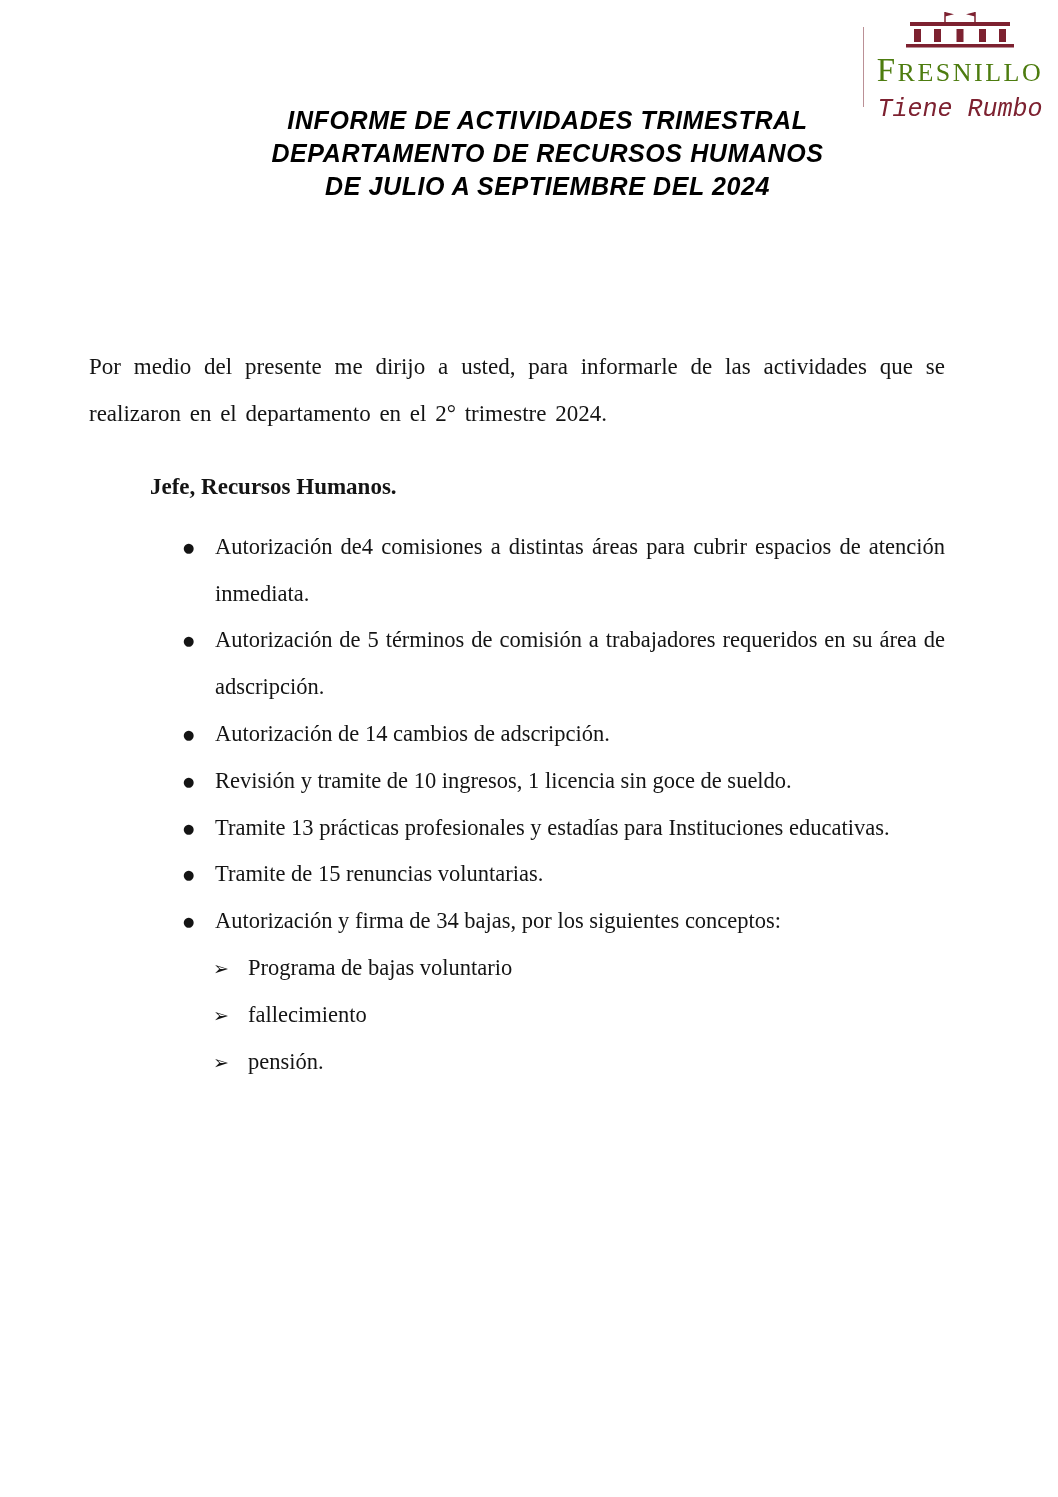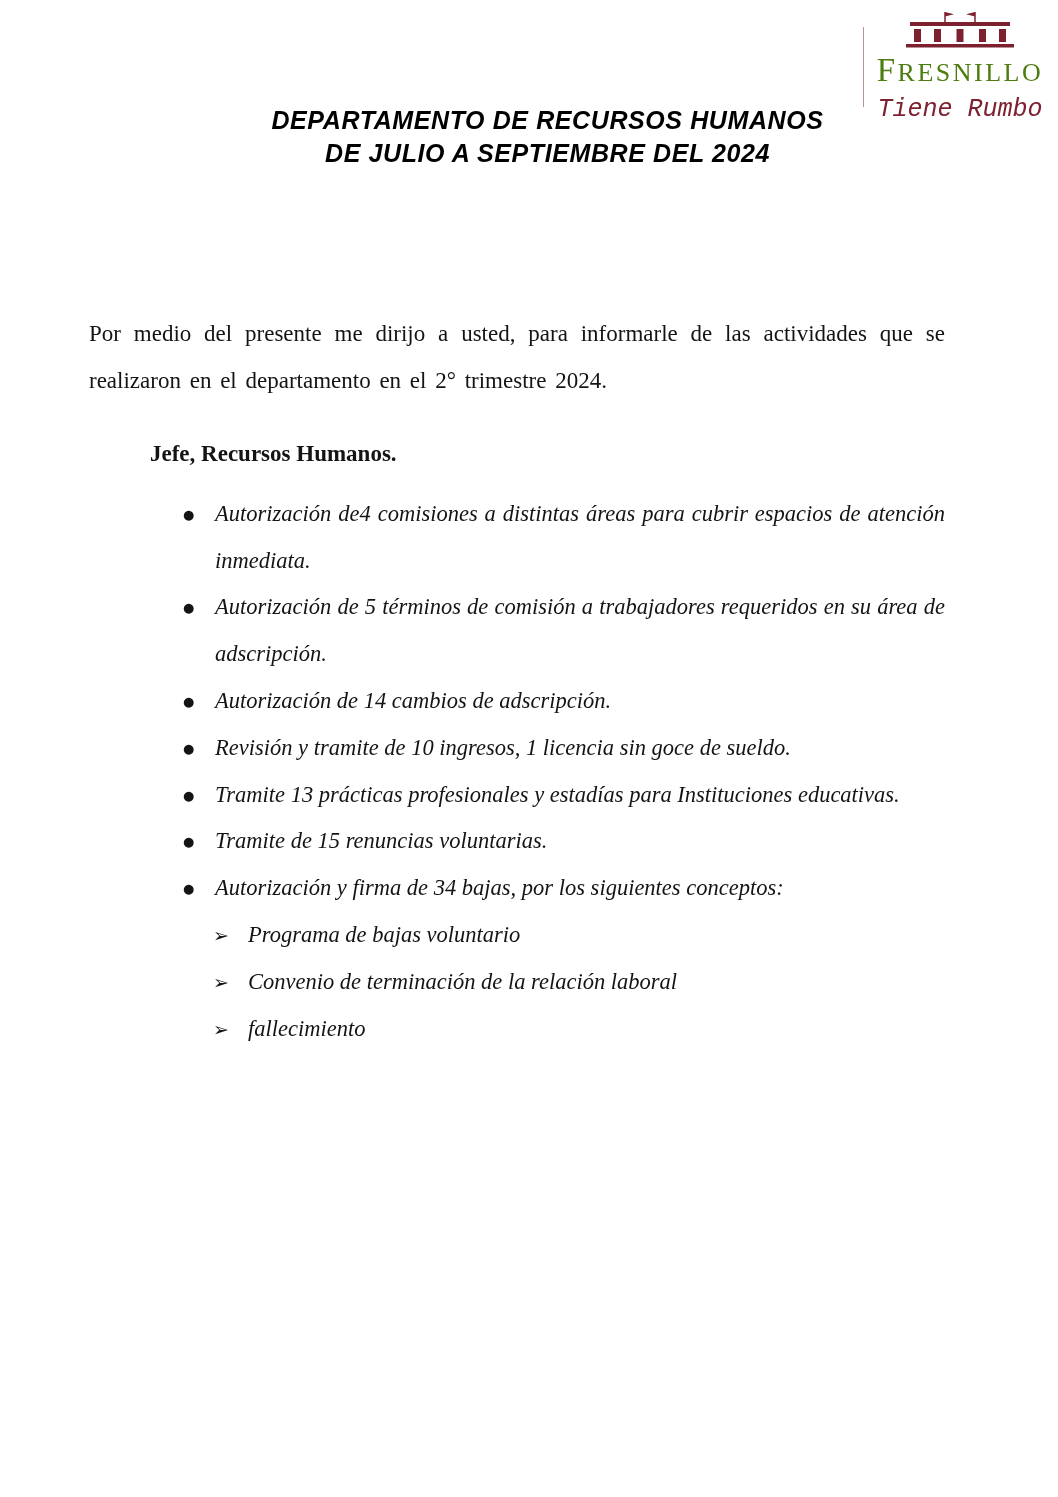--- a/index.html
+++ b/index.html
@@ -91,21 +91,21 @@
     font-size:23px;
     line-height:2.06;
     text-align:justify;
     word-spacing:3px;
   }
   .section-heading {
     margin:36px 113px 0 150px;
     font-size:23px;
     font-weight:bold;
   }
-  ul { list-style:none;font-style:italic; }
+  ul { list-style:none; }
   .bullets {
     margin:24px 113px 0 150px;
   }
   .bullets li {
     position:relative;
     padding-left:65px;
     text-align:justify;
     font-size:22.5px;
     line-height:2.08;
   }
@@ -162,37 +162,38 @@
         <rect x="80" y="19" width="7" height="13" fill="#7d2130"></rect>
         <rect x="100" y="19" width="7" height="13" fill="#7d2130"></rect>
         <rect x="7" y="34" width="108" height="3.5" fill="#7d2130"></rect>
       </svg>
       <div class="brand">FRESNILLO</div>
       <div class="tagline">Tiene Rumbo</div>
     </div>
   </header>
 
   <h1 class="title">
+    <div>INFORME DE ACTIVIDADES  TRIMESTRAL</div>
     <div>DEPARTAMENTO DE RECURSOS HUMANOS</div>
     <div>DE JULIO A SEPTIEMBRE DEL 2024</div>
   </h1>
 
   <p class="intro">Por medio del presente me dirijo a usted, para informarle de las actividades que se realizaron en el departamento en el 2° trimestre 2024.</p>
 
   <h2 class="section-heading">Jefe, Recursos Humanos.</h2>
 
   <ul class="bullets">
     <li><span>Autorización de4 comisiones a distintas áreas para cubrir espacios de atención inmediata.</span></li>
     <li><span>Autorización de 5 términos de comisión a trabajadores requeridos en su área de adscripción.</span></li>
     <li><span>Autorización de 14 cambios de adscripción.</span></li>
     <li><span>Revisión y tramite de 10 ingresos, 1 licencia sin goce de sueldo.</span></li>
     <li><span>Tramite 13 prácticas profesionales y estadías para Instituciones educativas.</span></li>
     <li><span>Tramite de 15 renuncias voluntarias.</span></li>
     <li><span>Autorización y firma de 34 bajas, por los siguientes conceptos:</span></li>
   </ul>
 
   <ul class="subbullets">
     <li><span>Programa de bajas voluntario</span></li>
-    <li><span>Convenio de terminación de la relación laboral</span></li>
     <li><span>fallecimiento</span></li>
+    <li><span>pensión.</span></li>
   </ul>
 
 </div>
 
 </body></html>

